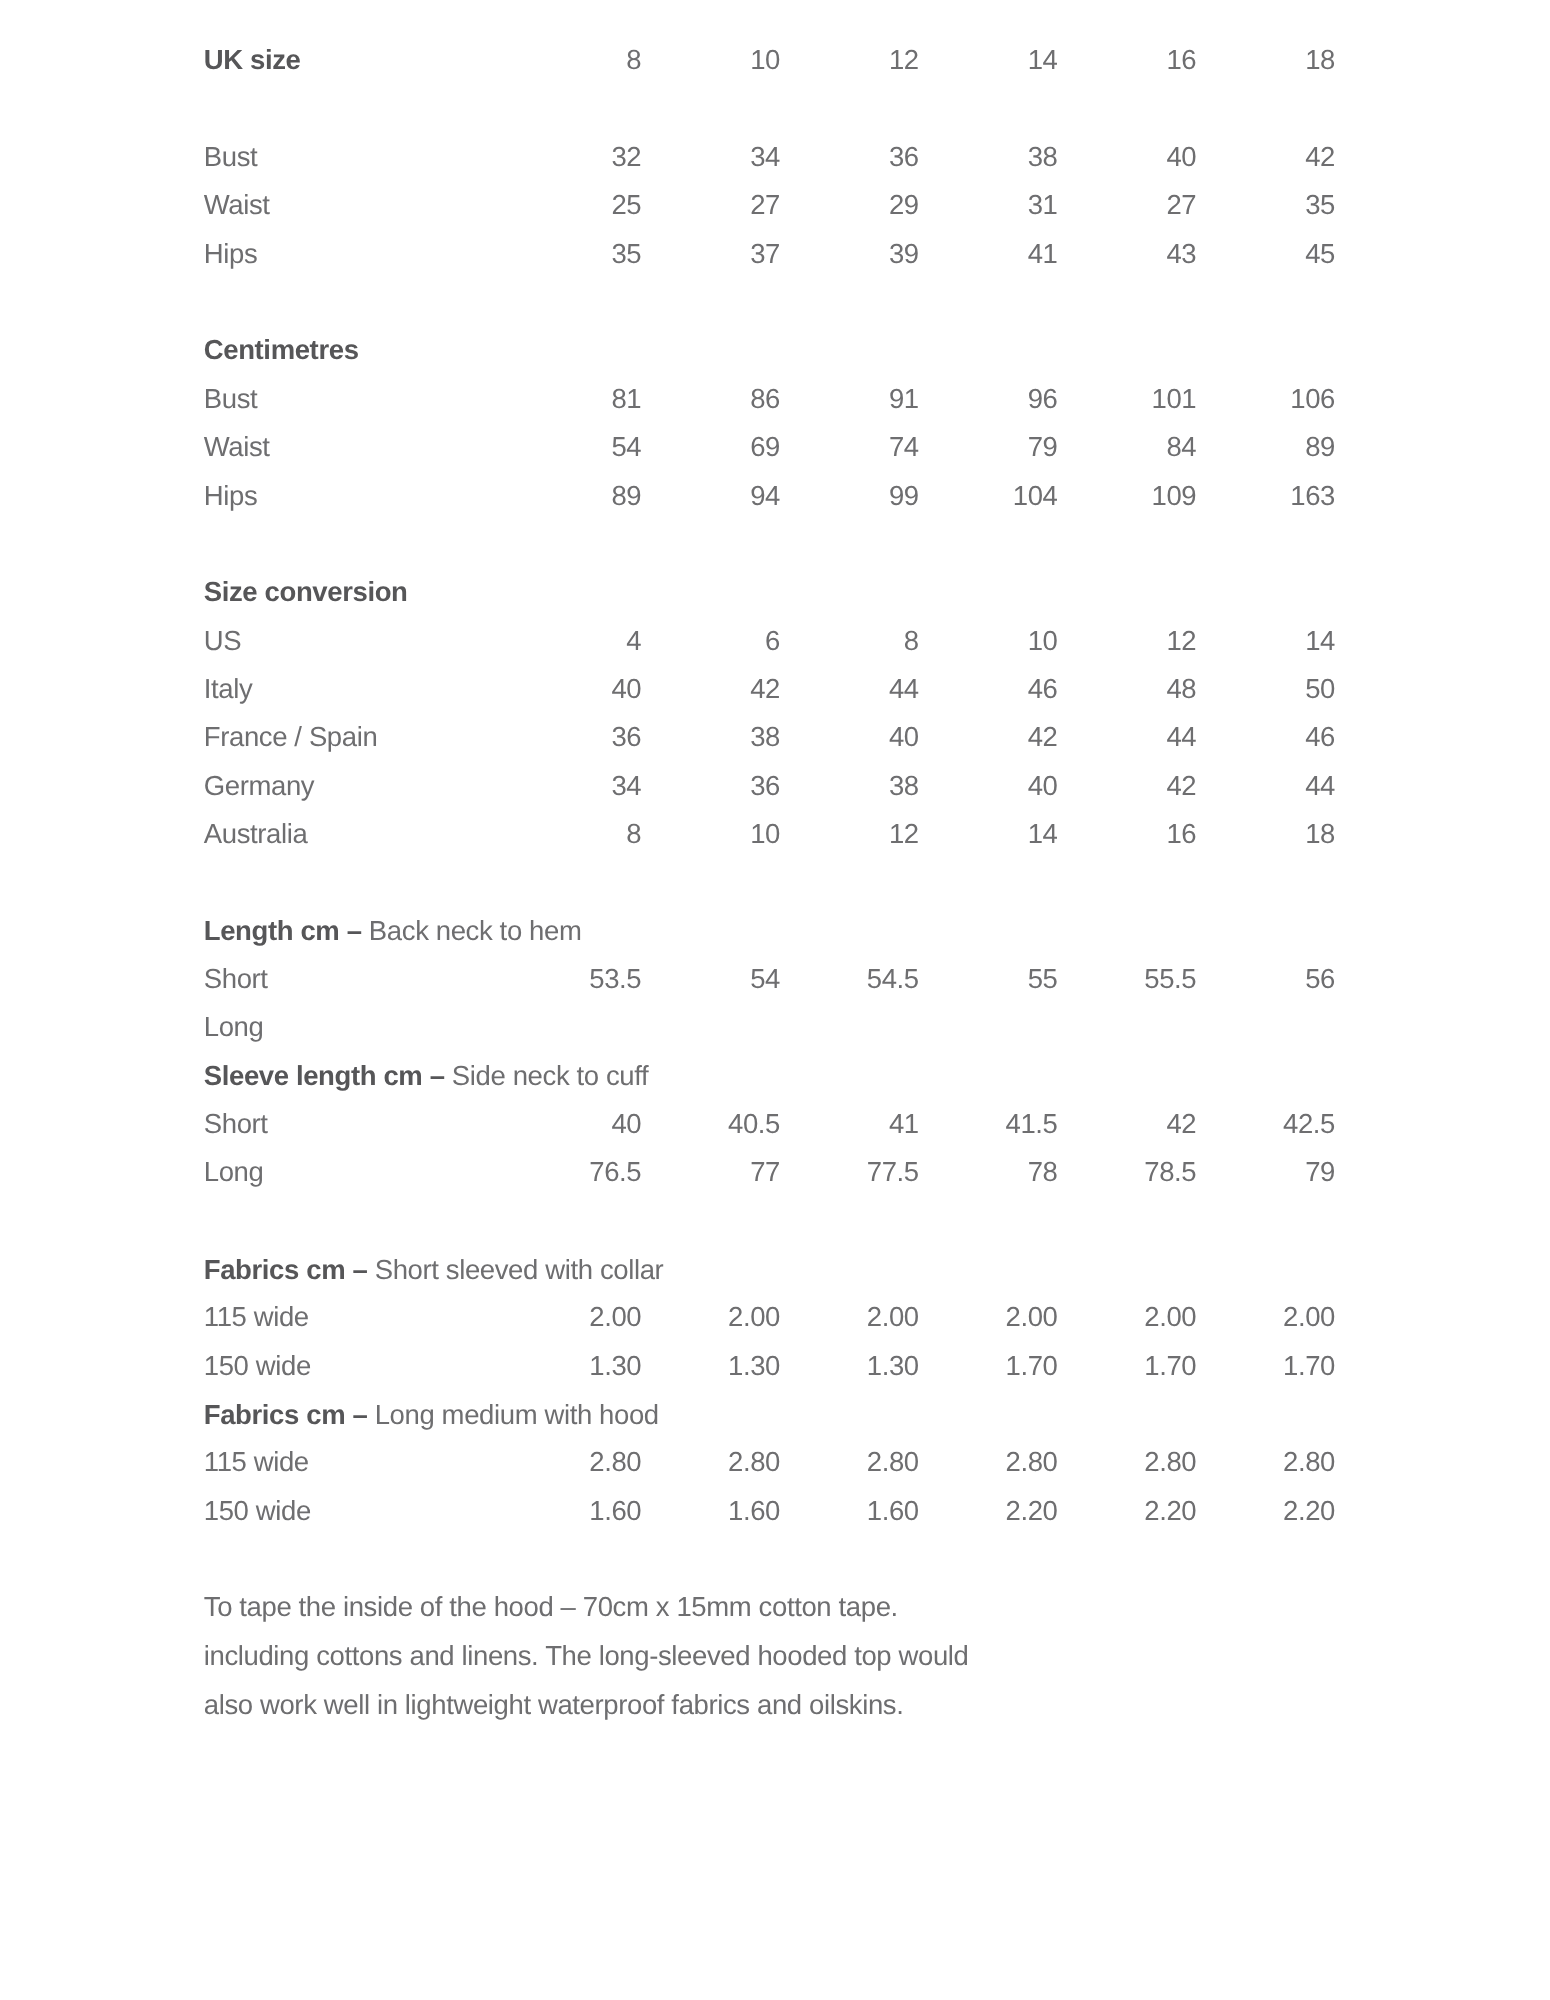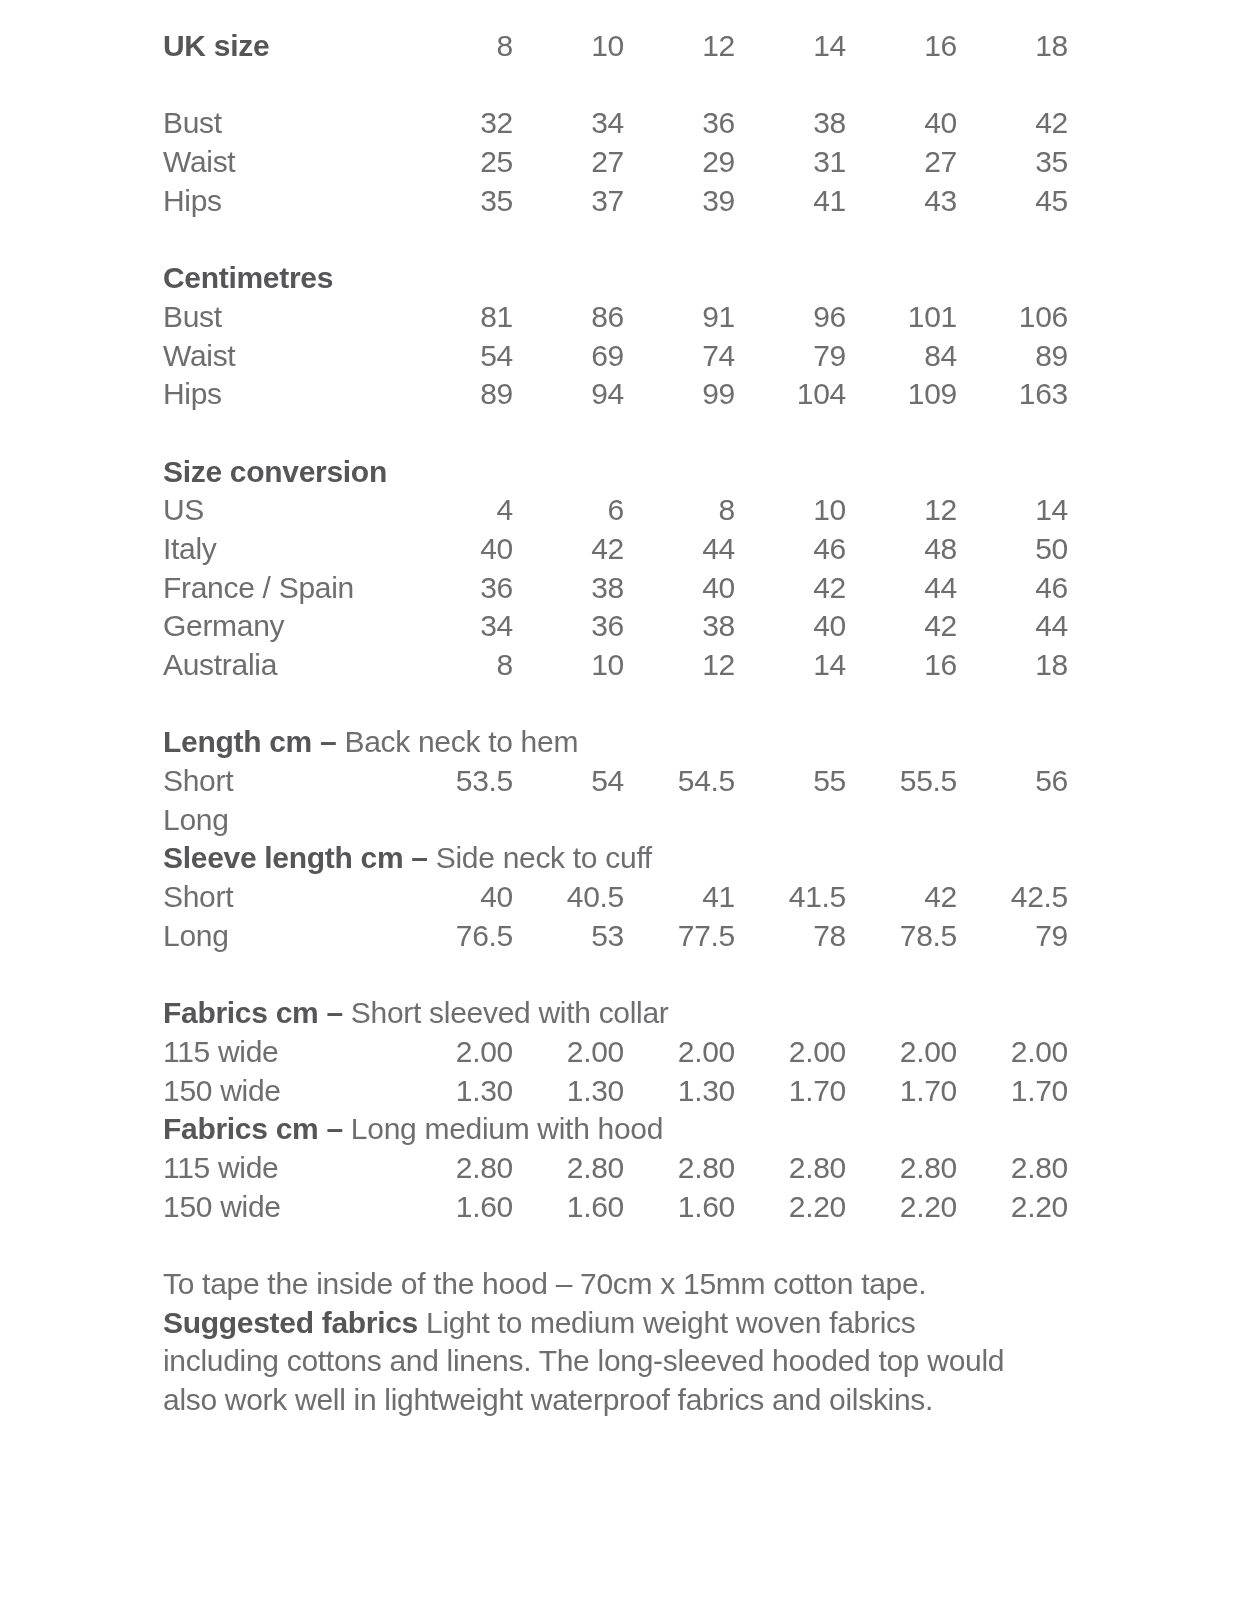--- a/index.html
+++ b/index.html
@@ -17,23 +17,23 @@
   }
   .page{
     position:absolute;
     left:163px;top:29px;
     width:905px;
   }
   .block{margin:0 0 38.7px 0;}
   .block:last-child{margin-bottom:0;}
   .line{
     display:flex;
-    align-items:flex-start;
+    align-items:center;
     height:38.7px;
-    font-size:30px;
+    font-size:22px;
     letter-spacing:-0.3px;
     color:var(--text);
   }
   .label{
     flex:0 1 auto;
     white-space:pre;
   }
   .b{
     font-weight:bold;
     color:var(--bold);
@@ -228,21 +228,21 @@
           <div class="cell">41</div>
           <div class="cell">41.5</div>
           <div class="cell">42</div>
           <div class="cell">42.5</div>
         </div>
       </div>
       <div class="line">
         <div class="label"><span>Long</span></div>
         <div class="values">
           <div class="cell">76.5</div>
-          <div class="cell">53</div>
+          <div class="cell">77</div>
           <div class="cell">77.5</div>
           <div class="cell">78</div>
           <div class="cell">78.5</div>
           <div class="cell">79</div>
         </div>
       </div>
     </section>
     <section class="block">
       <div class="line">
         <div class="label"><span class="b">Fabrics cm –</span><span> Short sleeved with collar</span></div>
@@ -293,22 +293,19 @@
           <div class="cell">2.20</div>
           <div class="cell">2.20</div>
         </div>
       </div>
     </section>
     <section class="block">
       <div class="line">
         <div class="label"><span>To tape the inside of the hood – 70cm x 15mm cotton tape.</span></div>
       </div>
       <div class="line">
-        <div class="label"><span class="b">Suggested fabrics</span><span> Light to medium weight woven fabrics</span></div>
-      </div>
-      <div class="line">
         <div class="label"><span>including cottons and linens. The long-sleeved hooded top would</span></div>
       </div>
       <div class="line">
         <div class="label"><span>also work well in lightweight waterproof fabrics and oilskins.</span></div>
       </div>
     </section>
   </main>
 
 </body></html>

